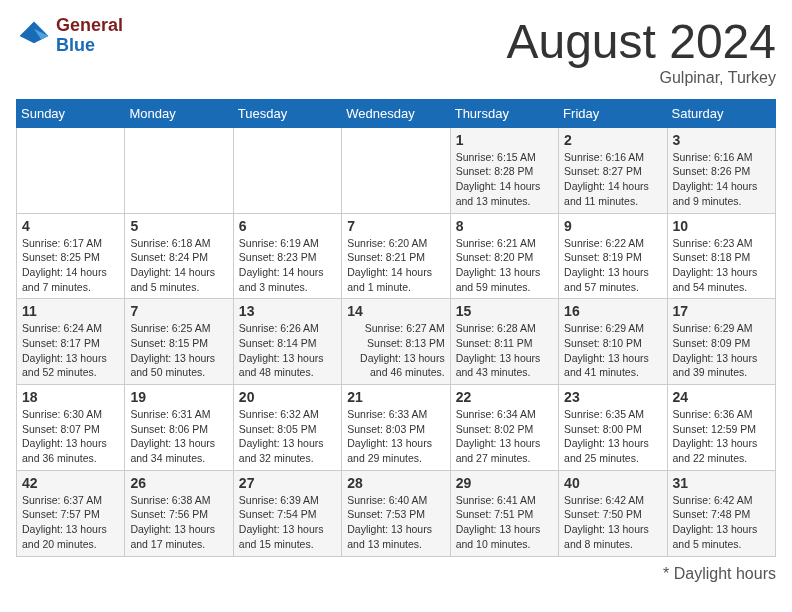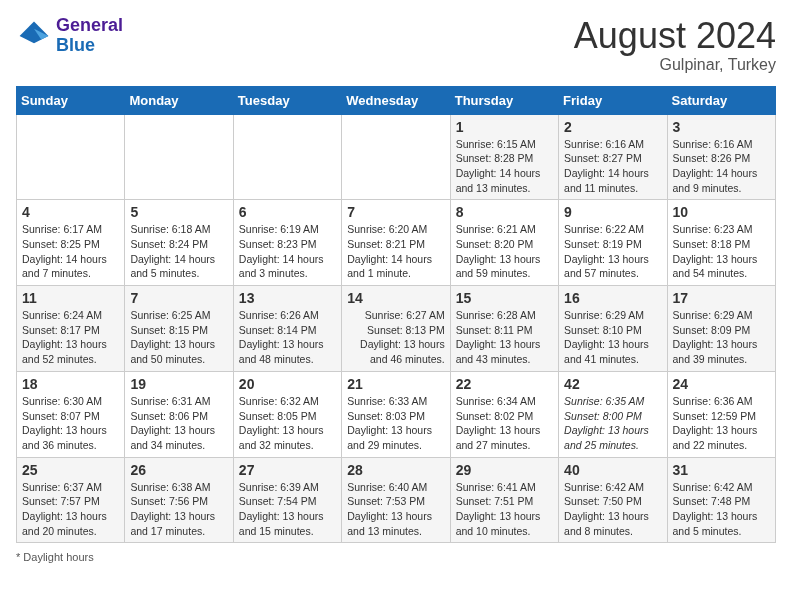--- a/index.html
+++ b/index.html
@@ -19,49 +19,49 @@
     .logo {
       display: flex;
       align-items: center;
       gap: 4px;
     }
     .logo-text {
       font-size: 18px;
       font-weight: bold;
       line-height: 1.1;
     }
-    .logo-general { color: #4c1d95; }
+    .logo-general { color: #7f1d1d; }
     .logo-blue { color: #1a6bb5; }
     .logo-icon {
       width: 36px;
       height: 36px;
     }
     .title-block {
       text-align: right;
     }
     .month-year {
-      font-size: 36px;
+      font-size: 48px;
       font-weight: 300;
       color: #333;
       line-height: 1.1;
     }
     .location {
       font-size: 16px;
       color: #555;
     }
     table {
       width: 100%;
       border-collapse: collapse;
       table-layout: fixed;
     }
     thead tr th {
       background: #1a6bb5;
       color: #fff;
       font-size: 13px;
-      font-weight: bold;
+      font-weight: normal;
       padding: 6px 4px;
       text-align: left;
       border: 1px solid #1a6bb5;
     }
     tbody tr td {
       border: 1px solid #ccc;
       vertical-align: top;
       padding: 4px 5px;
       font-size: 11px;
       color: #333;
@@ -80,23 +80,23 @@
     }
     .cell-info {
       line-height: 1.4;
       font-size: 10.5px;
     }
     .empty-cell {
       background: #fff !important;
     }
     .footer-note {
       margin-top: 8px;
-      font-size: 11px;
+      font-size: 16px;
       color: #555;
-      text-align: left;
+      text-align: right;
     }
   </style>
 </head>
 <body>
 
 <div class="header">
   <div class="logo">
     <svg class="logo-icon" viewBox="0 0 40 40">
       <polygon points="20,4 36,20 20,28 4,20" fill="#1a6bb5"></polygon>
       <polygon points="20,12 36,20 28,24" fill="#4da3e0"></polygon>
@@ -262,35 +262,35 @@
 Sunset: 8:03 PM
 Daylight: 13 hours and 29 minutes.</div>
         </td>
         <td>
           <span class="day-number">22</span>
           <div class="cell-info" style="white-space: pre-line;">Sunrise: 6:34 AM
 Sunset: 8:02 PM
 Daylight: 13 hours and 27 minutes.</div>
         </td>
         <td>
-          <span class="day-number">42</span>
-          <div class="cell-info" style="white-space: pre-line; font-style: italic;">Sunrise: 6:35 AM
+          <span class="day-number">23</span>
+          <div class="cell-info" style="white-space: pre-line;">Sunrise: 6:35 AM
 Sunset: 8:00 PM
 Daylight: 13 hours and 25 minutes.</div>
         </td>
         <td>
           <span class="day-number">24</span>
           <div class="cell-info" style="white-space: pre-line;">Sunrise: 6:36 AM
 Sunset: 12:59 PM
 Daylight: 13 hours and 22 minutes.</div>
         </td>
       </tr>
       <tr>
         <td>
-          <span class="day-number">25</span>
+          <span class="day-number">42</span>
           <div class="cell-info" style="white-space: pre-line;">Sunrise: 6:37 AM
 Sunset: 7:57 PM
 Daylight: 13 hours and 20 minutes.</div>
         </td>
         <td>
           <span class="day-number">26</span>
           <div class="cell-info" style="white-space: pre-line;">Sunrise: 6:38 AM
 Sunset: 7:56 PM
 Daylight: 13 hours and 17 minutes.</div>
         </td>

